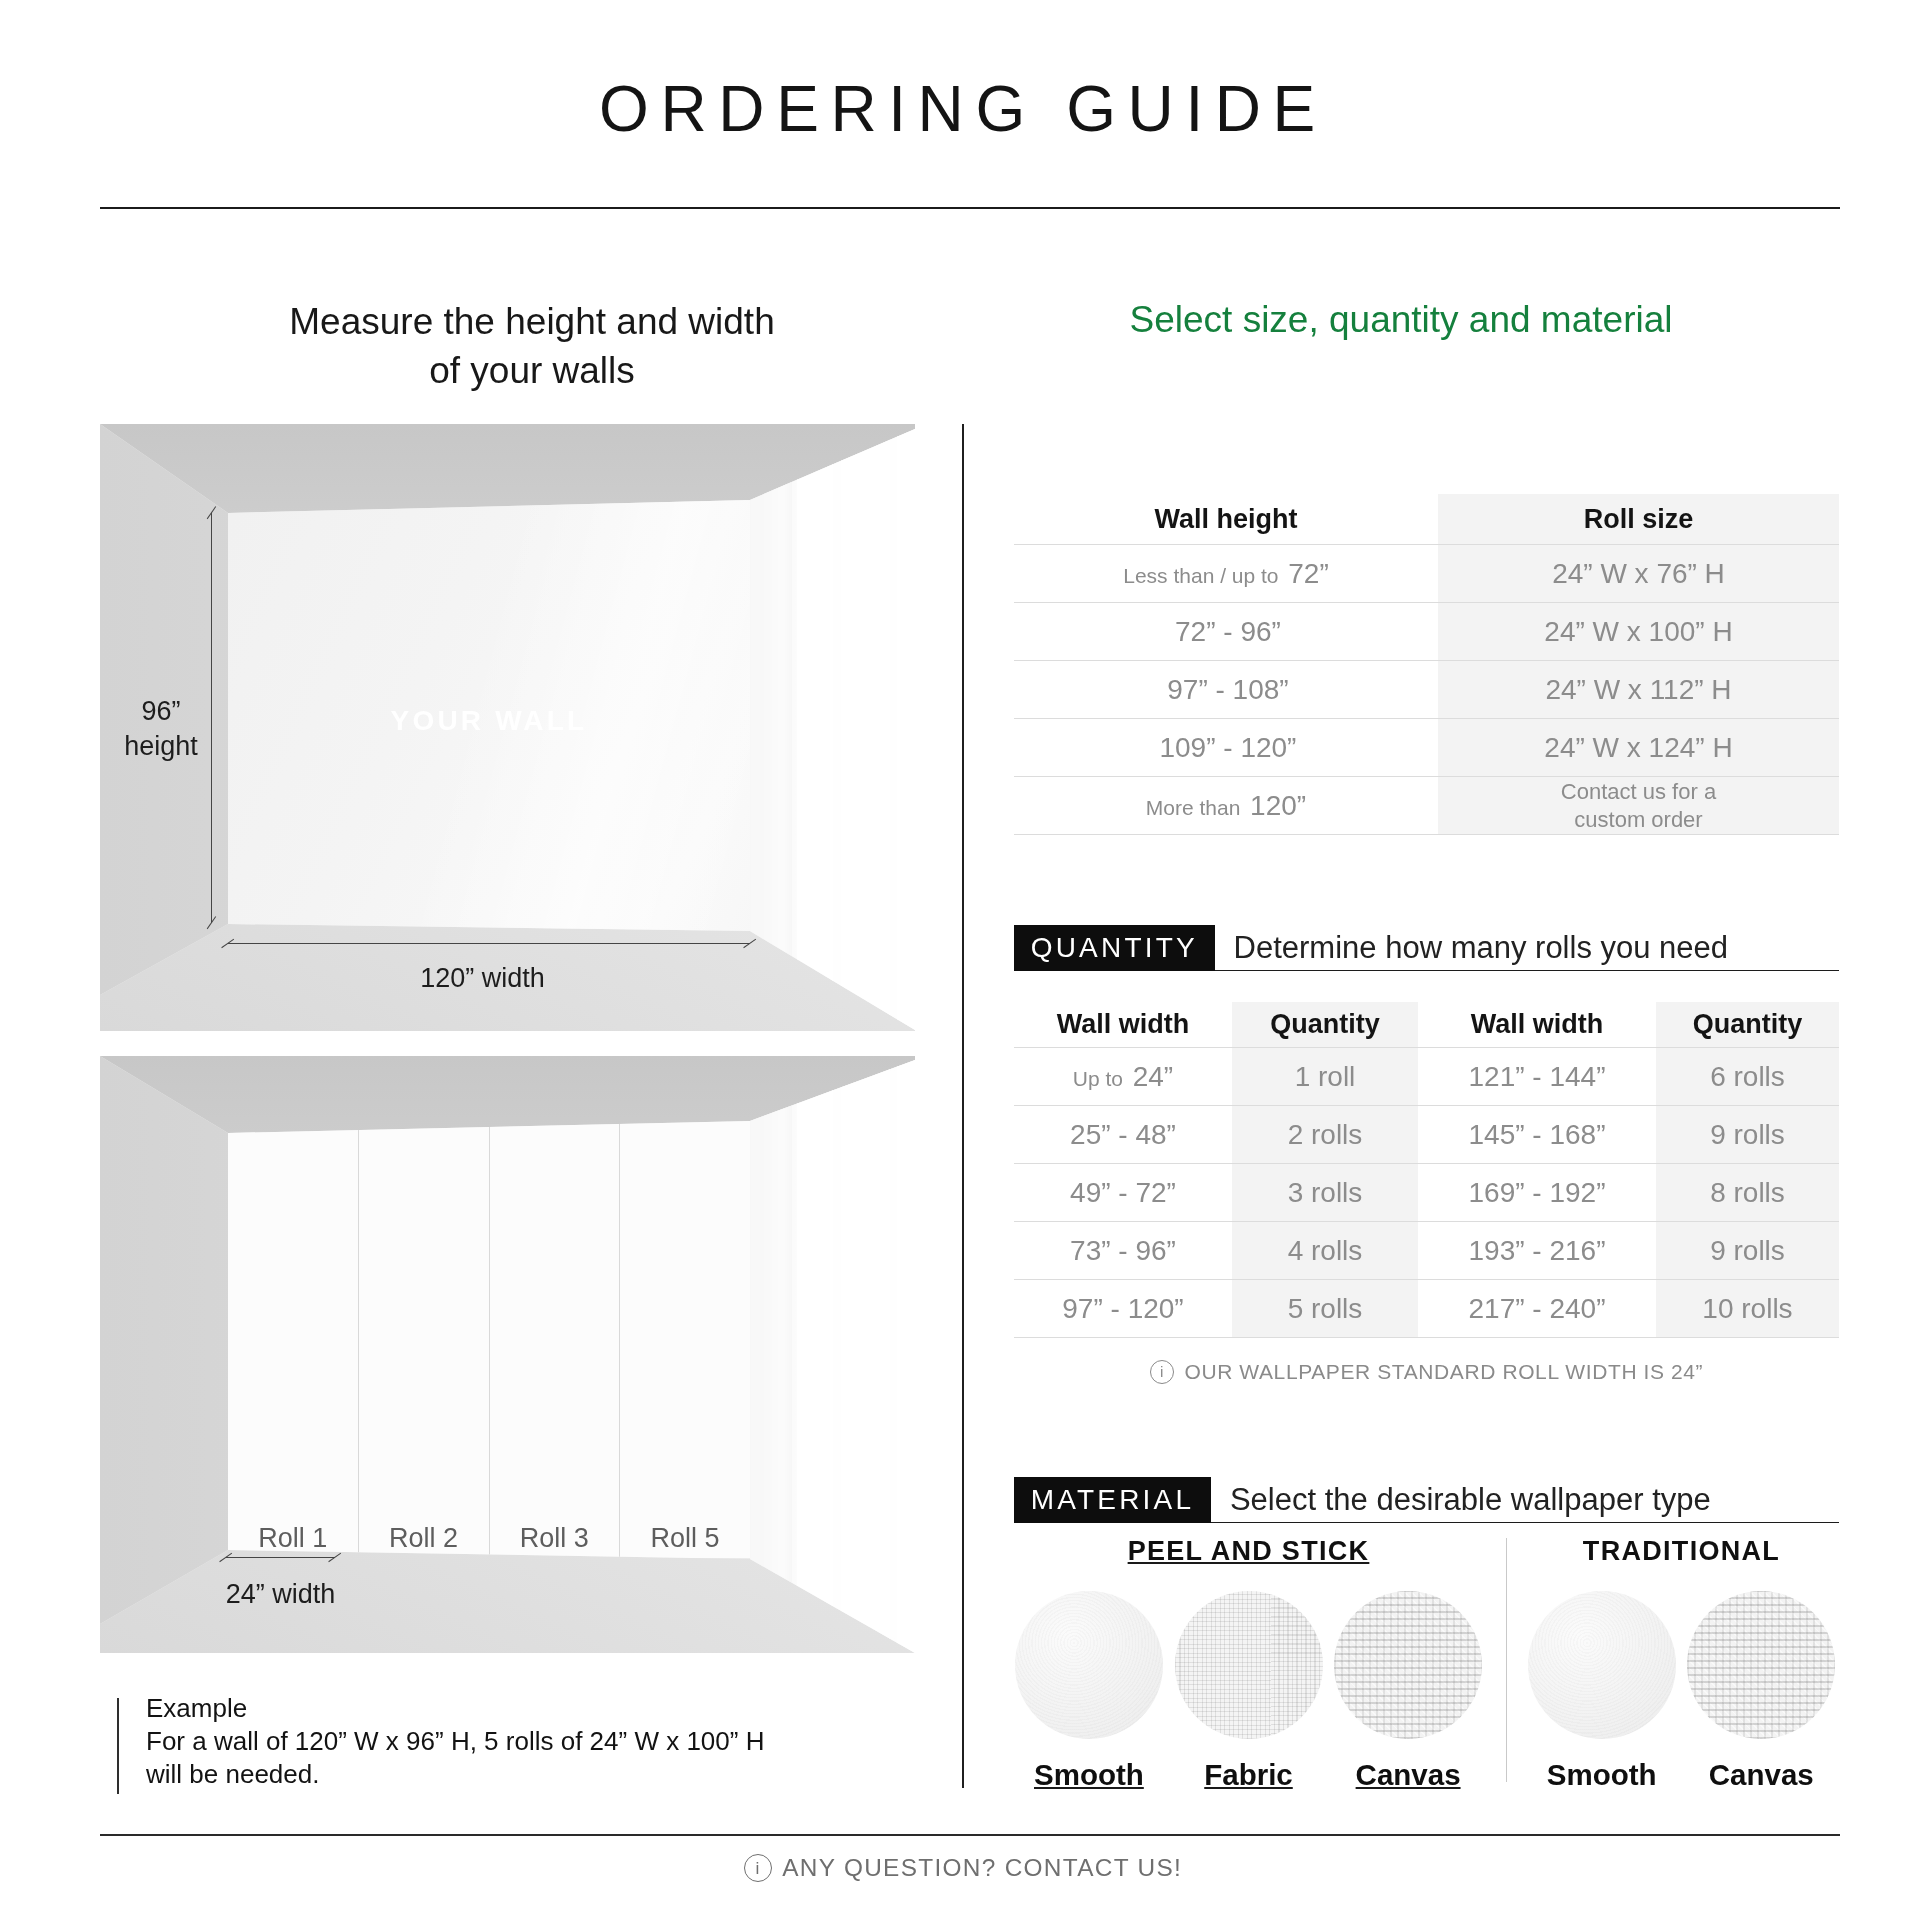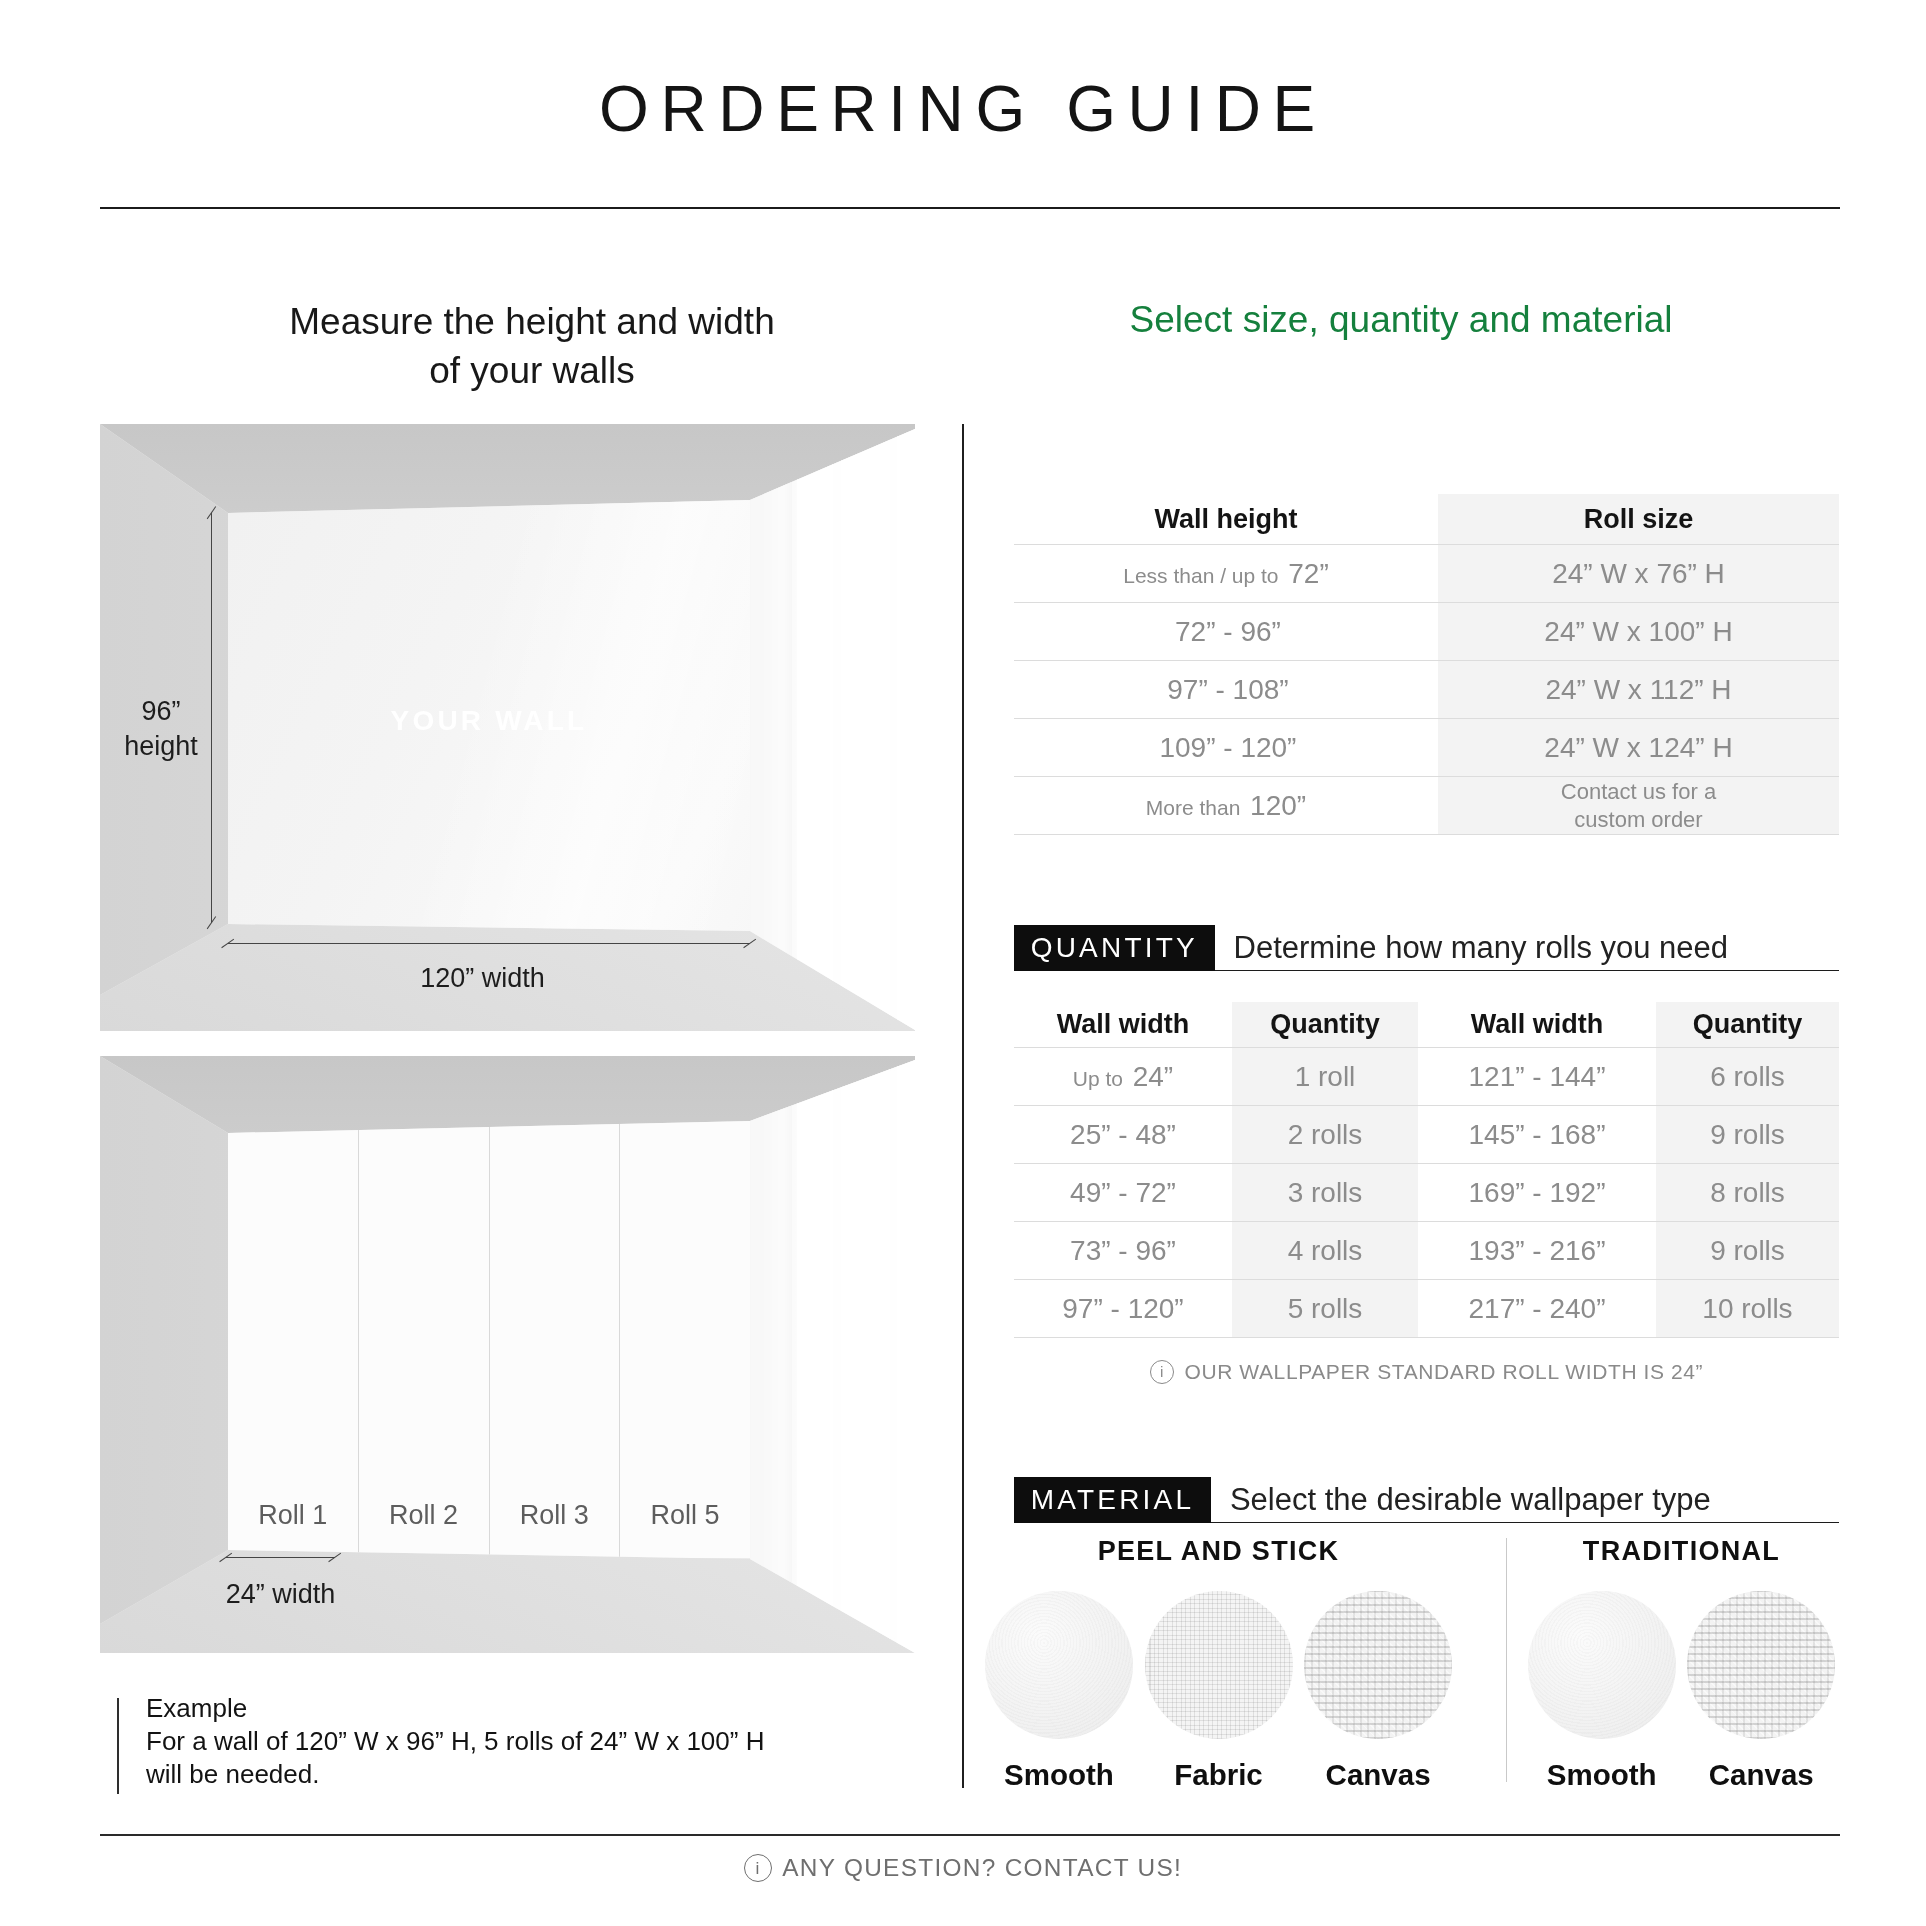--- a/index.html
+++ b/index.html
@@ -53,21 +53,21 @@
             box-shadow:0 0 35px 14px rgba(255,255,255,.95); }
   .pane.p1 { left:697px; width:36px; }
   .pane.p2 { left:741px; width:49px; }
   .pane.p3 { left:797px; width:18px; }
 
   .wall-title { position:absolute; left:128px; top:281px; width:522px; text-align:center;
                 font-size:28px; font-weight:700; letter-spacing:3.2px; color:rgba(255,255,255,.97); }
 
   .rolls-row { position:absolute; left:128px; top:65px; width:522px; height:437px; display:flex; }
   .roll-panel { flex:1 1 0; background:#fcfcfc; border-right:1.3px solid #d9d9d9;
-                display:flex; align-items:flex-end; justify-content:center; padding-bottom:27px; }
+                display:flex; align-items:flex-end; justify-content:center; padding-bottom:4px; }
   .roll-panel:last-child { border-right:none; }
   .roll-panel span { font-size:27px; color:#5d5d5d; }
 
   
   .dim-v, .dim-h { position:absolute; background:#454545; }
   .dim-v { width:1.3px; } .dim-h { height:1.3px; }
   .dim-v::before, .dim-v::after { content:""; position:absolute; width:15.4px; height:1.3px; left:-7px;
                                   background:#454545; transform:rotate(-55deg); }
   .dim-v::before { top:-0.6px; } .dim-v::after { bottom:-0.6px; }
   .dim-h::before, .dim-h::after { content:""; position:absolute; width:1.3px; height:15.4px; top:-7px;
@@ -107,21 +107,21 @@
   .cell .contact { display:inline-block; font-size:22px; line-height:28px; max-width:205px; }
 
   
   .note-row { position:absolute; display:flex; align-items:center; justify-content:center; gap:10.3px; }
   #roll-note { left:1014px; top:1360px; width:825px; color:#8a8a8a; font-size:21px; letter-spacing:0.6px; }
   .info-icon { border-radius:50%; display:flex; align-items:center; justify-content:center; flex:none; }
   #roll-note .info-icon { width:24.4px; height:24.4px; border:1.9px solid #8a8a8a; font-size:15.4px; color:#8a8a8a; }
 
   
   .material-group { position:absolute; top:1536px; }
-  #group-peel        { left:984px; width:469px; }
+  #group-peel        { left:1014px; width:469px;text-decoration:underline; }
   #group-traditional { left:1523px; width:317px; }
   .mg-title { text-align:center; font-size:27px; font-weight:700; letter-spacing:1.3px; color:#101010; }
   .swatch-row { margin-top:24.4px; display:flex; justify-content:center; gap:11.6px; }
   .swatch { width:148px; display:flex; flex-direction:column; align-items:center; }
   .swatch-circle { width:148px; height:148px; border-radius:50%; }
   .swatch-label { margin-top:19px; font-size:29.5px; font-weight:600; color:#0f0f0f; }
   #material-divider { position:absolute; left:1506px; top:1538px; width:1.3px; height:244px; background:#c9c9c9; }
 
   .tex-smooth { background:
       repeating-radial-gradient(circle at 40% 35%, rgba(0,0,0,.02) 0 1.3px, rgba(255,255,255,0) 1.3px 3.2px),

